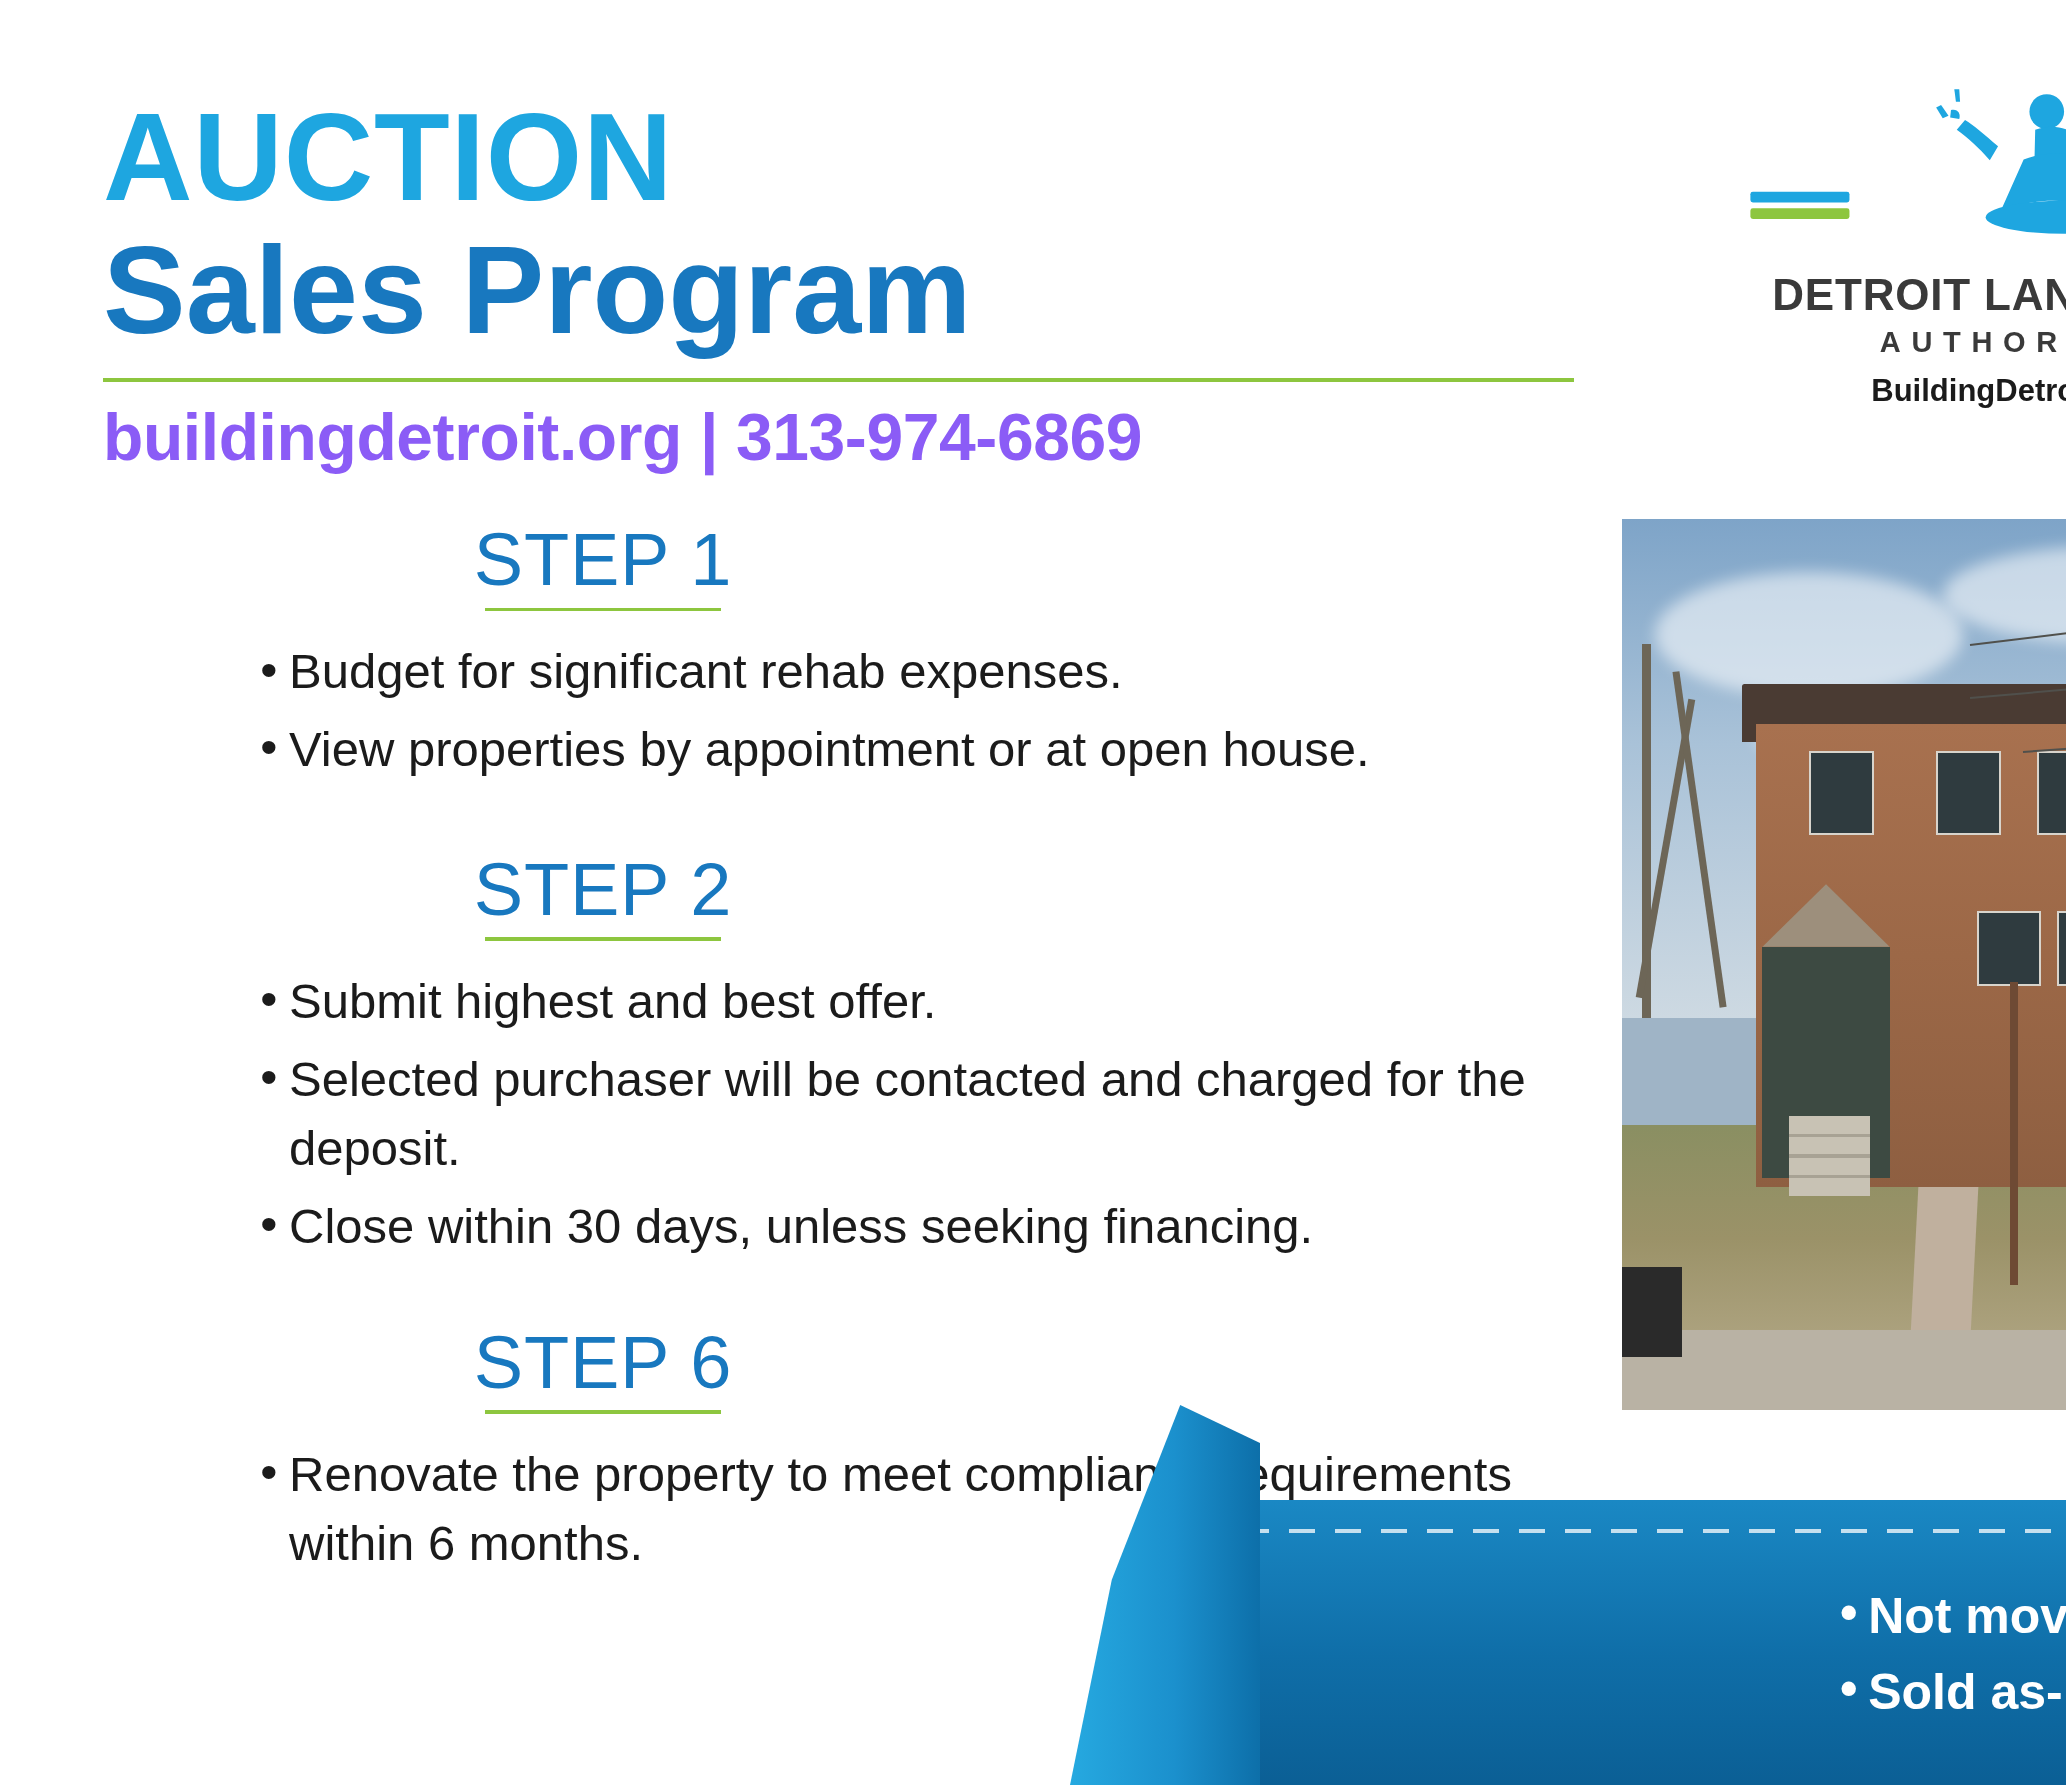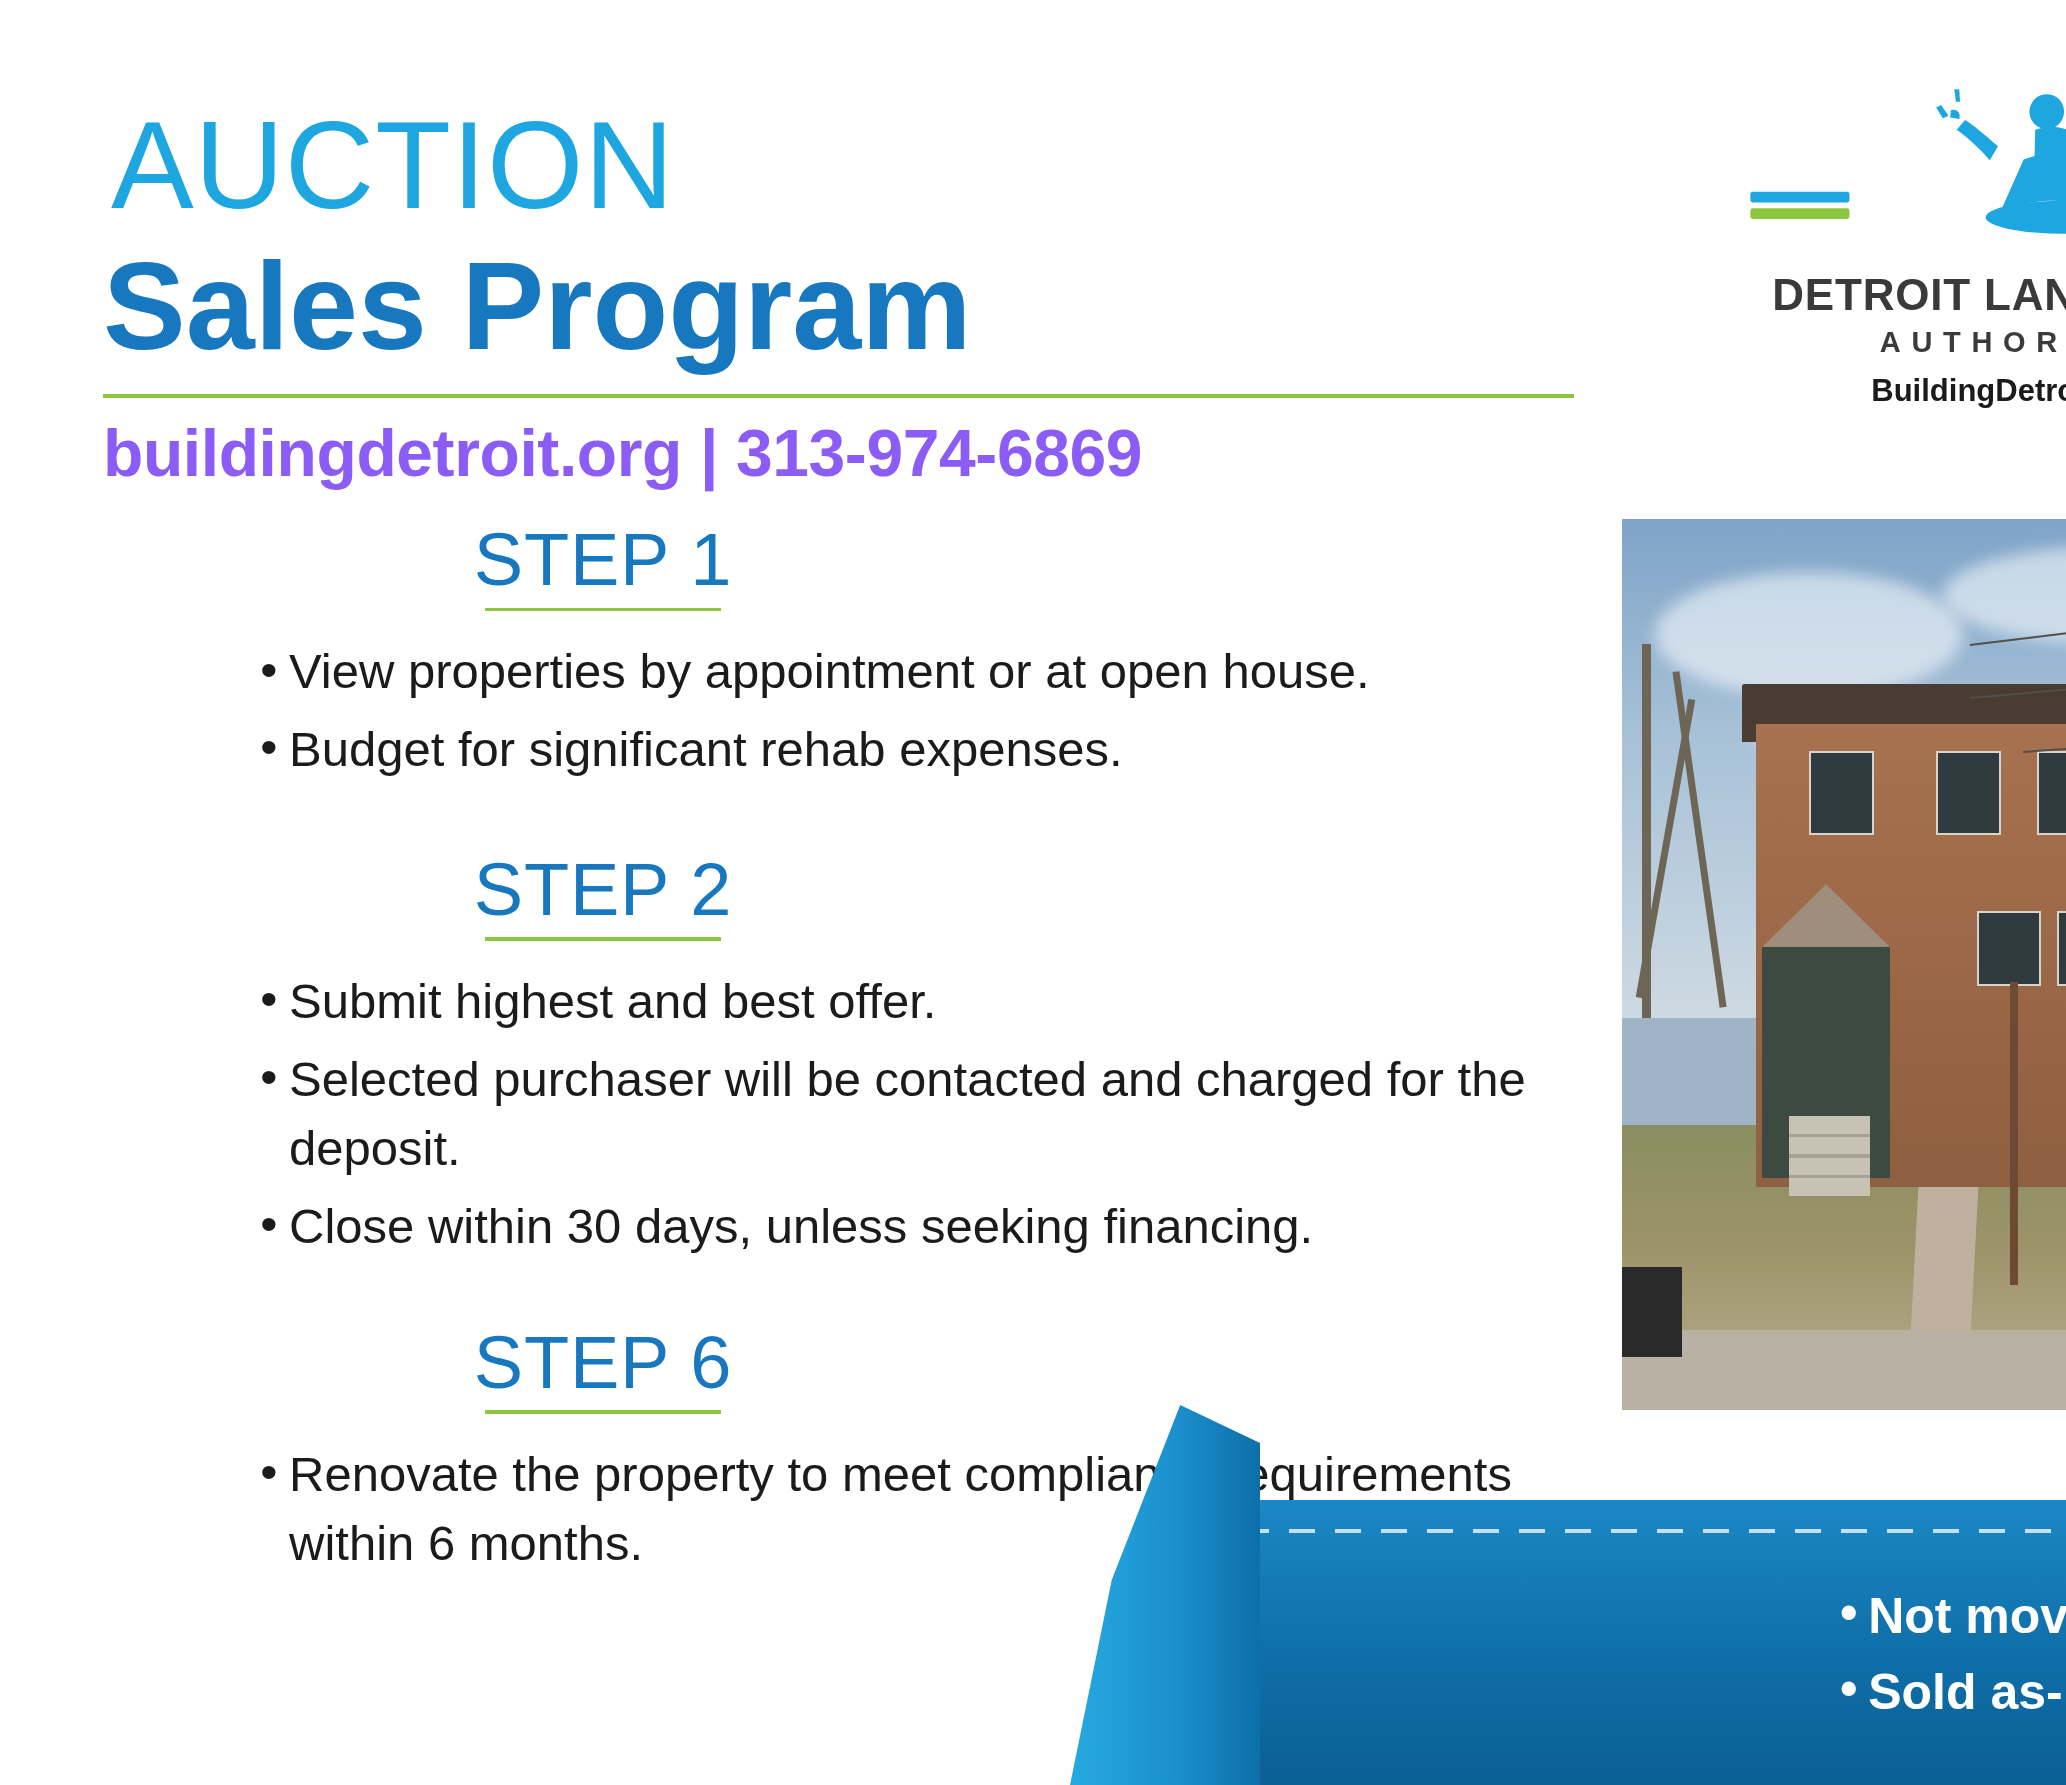--- a/index.html
+++ b/index.html
@@ -18,25 +18,25 @@
 
   
   .header {
     position: absolute;
     left: 103px;
     top: 95px;
     width: 1570px;
   }
   .title-auction {
     font-size: 124px;
-    font-weight: normal;
+    font-weight: bold;
     color: #1ea6e0;
     letter-spacing: 0.8px;
     line-height: 1.0;
-    margin: 8px;
+    margin: 0;
   }
   .title-sales {
     font-size: 124px;
     font-weight: bold;
     color: #1878bf;
     line-height: 1.15;
     margin: 0;
   }
   .title-rule {
     width: 1471px;
@@ -307,22 +307,22 @@
   <div class="logo-url">BuildingDetroit.org</div>
 </div>
 
 <div class="steps">
 
   <div class="step-head-wrap">
     <div class="step-head">STEP 1</div>
     <div class="step-underline"></div>
   </div>
   <ul class="step-list">
+    <li>Budget for significant rehab expenses.</li>
     <li>View properties by appointment or at open house.</li>
-    <li>Budget for significant rehab expenses.</li>
   </ul>
 
   <div class="step-head-wrap gap-2">
     <div class="step-head">STEP 2</div>
     <div class="step-underline"></div>
   </div>
   <ul class="step-list">
     <li>Submit highest and best offer.</li>
     <li>Selected purchaser will be contacted and charged for the deposit.</li>
     <li>Close within 30 days, unless seeking financing.</li>

